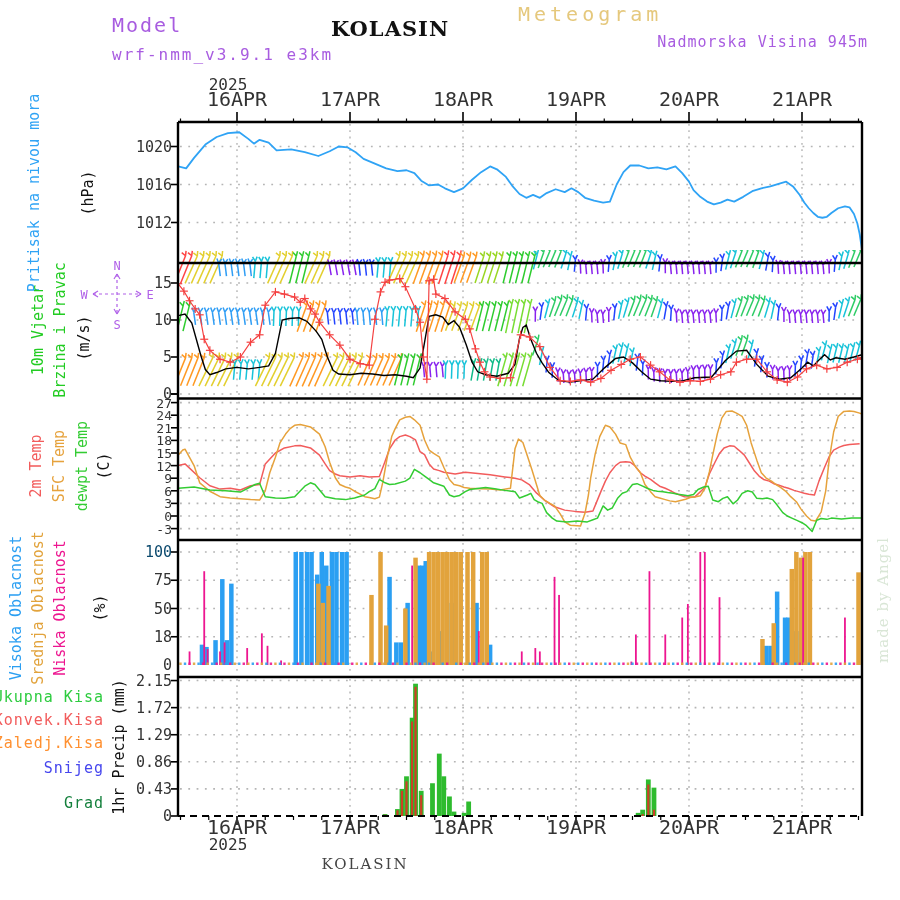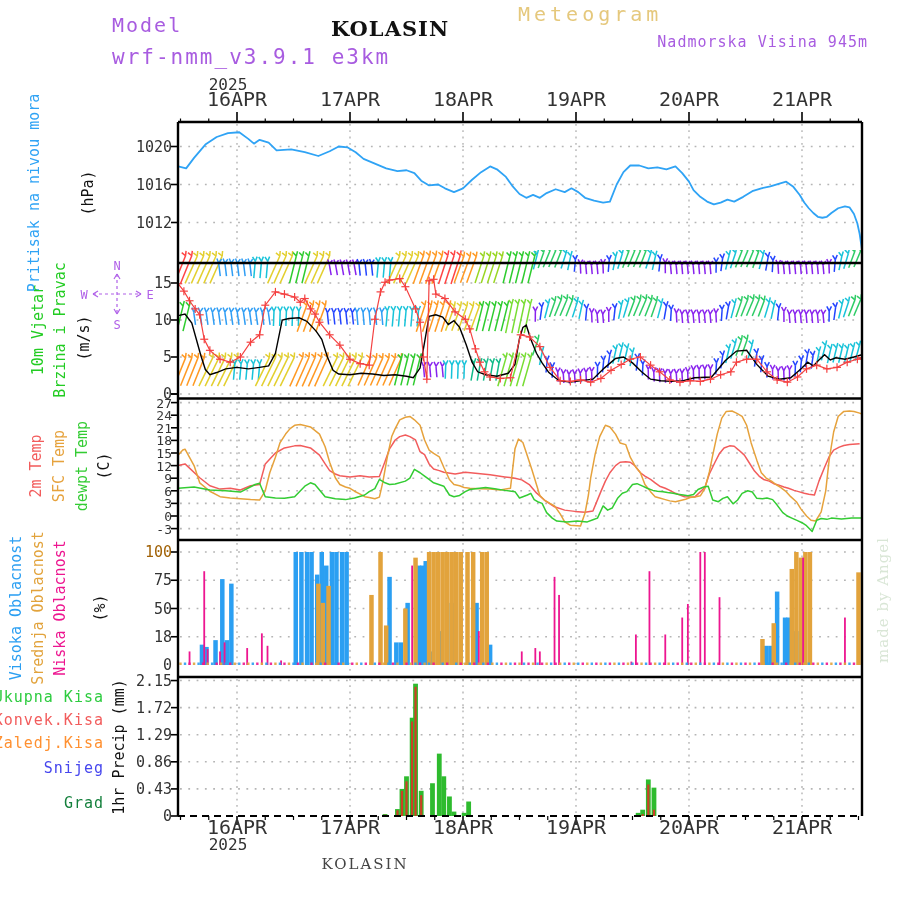--- a/index.html
+++ b/index.html
@@ -6,21 +6,21 @@
   .stage{position:relative;width:900px;height:900px;background:#ffffff;overflow:hidden;
          font-family:"DejaVu Sans Mono",monospace;}
   .lbl{position:absolute;white-space:nowrap;font-size:15px;color:#333;
        transform:translate(-50%,-50%);line-height:1;}
   .tl{transform:none;}
   .ra{transform:translate(-100%,0);}
   .rot{transform:translate(-50%,-50%) rotate(-90deg);}
   .serif{font-family:"DejaVu Serif","Liberation Serif",serif;}
   #h-title{left:518px;top:4px;font-size:20px;letter-spacing:4px;}
   #h-model-label{left:112px;top:15px;font-size:20px;letter-spacing:2px;}
-  #h-model-name{left:112px;top:47px;font-size:21px;letter-spacing:2px;}
+  #h-model-name{left:112px;top:47px;font-size:16px;letter-spacing:2px;}
   #h-station{left:390px;top:18px;transform:translate(-50%,0);font-size:21px;font-weight:bold;letter-spacing:1px;color:#111;}
   #h-lonlat{left:868px;top:16px;font-size:15px;letter-spacing:1px;}
   #h-elev{left:868px;top:35px;font-size:15px;letter-spacing:1px;}
   #h-elev-model{left:868px;top:54px;font-size:15px;letter-spacing:1px;}
   #ax-year-top{left:228px;top:85px;font-size:16px;}
   #ax-year-bottom{left:228px;top:845px;font-size:16px;}
   #f-station{left:365px;top:864px;font-size:15px;letter-spacing:2px;color:#444;}
   #wm{left:883px;top:600px;font-size:15px;letter-spacing:1px;}
   #p1-label{left:34px;top:193px;}  #p1-unit{left:88px;top:193px;color:#111;}
   #p2-l1{left:38px;top:330px;}     #p2-l2{left:60px;top:330px;}
@@ -1769,21 +1769,21 @@
   <div class="lbl p5leg" id="p5-leg3" style="color: rgb(70, 70, 238);">Snijeg</div>
   <div class="lbl p5leg" id="p5-leg4" style="color: #15803d; margin-top: 12px;">Grad</div>
   <div class="lbl rot" id="p5-unit">1hr Precip (mm)</div>
 <div class="tick-lbl" style="left: 172px; top: 146.5px; color: rgb(51, 51, 51);">1020</div>
     <div class="tick-lbl" style="left: 172px; top: 184.5px; color: rgb(51, 51, 51);">1016</div>
     <div class="tick-lbl" style="left: 172px; top: 222.5px; color: rgb(51, 51, 51);">1012</div>
     <div class="tick-lbl" style="left: 172px; top: 283px; color: rgb(51, 51, 51);">15</div>
     <div class="tick-lbl" style="left: 172px; top: 320px; color: rgb(51, 51, 51);">10</div>
     <div class="tick-lbl" style="left: 172px; top: 357px; color: rgb(51, 51, 51);">5</div>
     <div class="tick-lbl" style="left: 172px; top: 394px; color: rgb(51, 51, 51);">0</div>
-    <div class="tick-lbl" style="left: 172px; top: 552px; color: #a16207;">100</div>
+    <div class="tick-lbl" style="left: 172px; top: 552px; color: #0c4a6e;">100</div>
     <div class="tick-lbl" style="left: 172px; top: 580.25px; color: rgb(51, 51, 51);">75</div>
     <div class="tick-lbl" style="left: 172px; top: 608.5px; color: rgb(51, 51, 51);">50</div>
     <div class="tick-lbl" style="left: 172px; top: 636.75px; color: rgb(51, 51, 51);">18</div>
     <div class="tick-lbl" style="left: 172px; top: 665px; color: rgb(51, 51, 51);">0</div>
     <div class="tick-lbl" style="left: 172px; top: 680.55px; color: rgb(51, 51, 51);">2.15</div>
     <div class="tick-lbl" style="left: 172px; top: 707.64px; color: rgb(51, 51, 51);">1.72</div>
     <div class="tick-lbl" style="left: 172px; top: 734.73px; color: rgb(51, 51, 51);">1.29</div>
     <div class="tick-lbl" style="left: 172px; top: 761.82px; color: rgb(51, 51, 51);">0.86</div>
     <div class="tick-lbl" style="left: 172px; top: 788.91px; color: rgb(51, 51, 51);">0.43</div>
     <div class="tick-lbl" style="left: 172px; top: 816px; color: rgb(51, 51, 51);">0</div>

